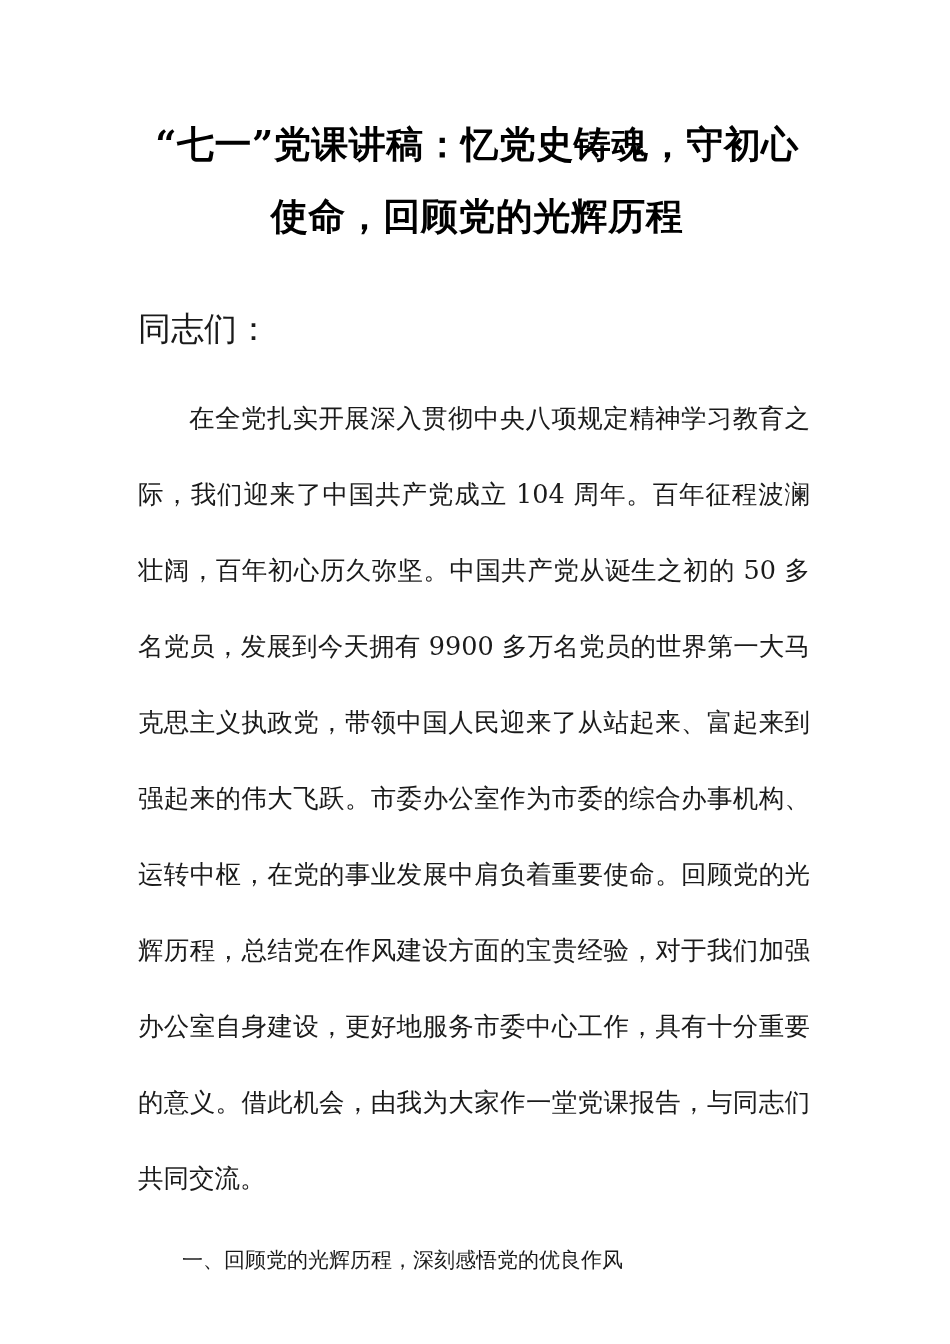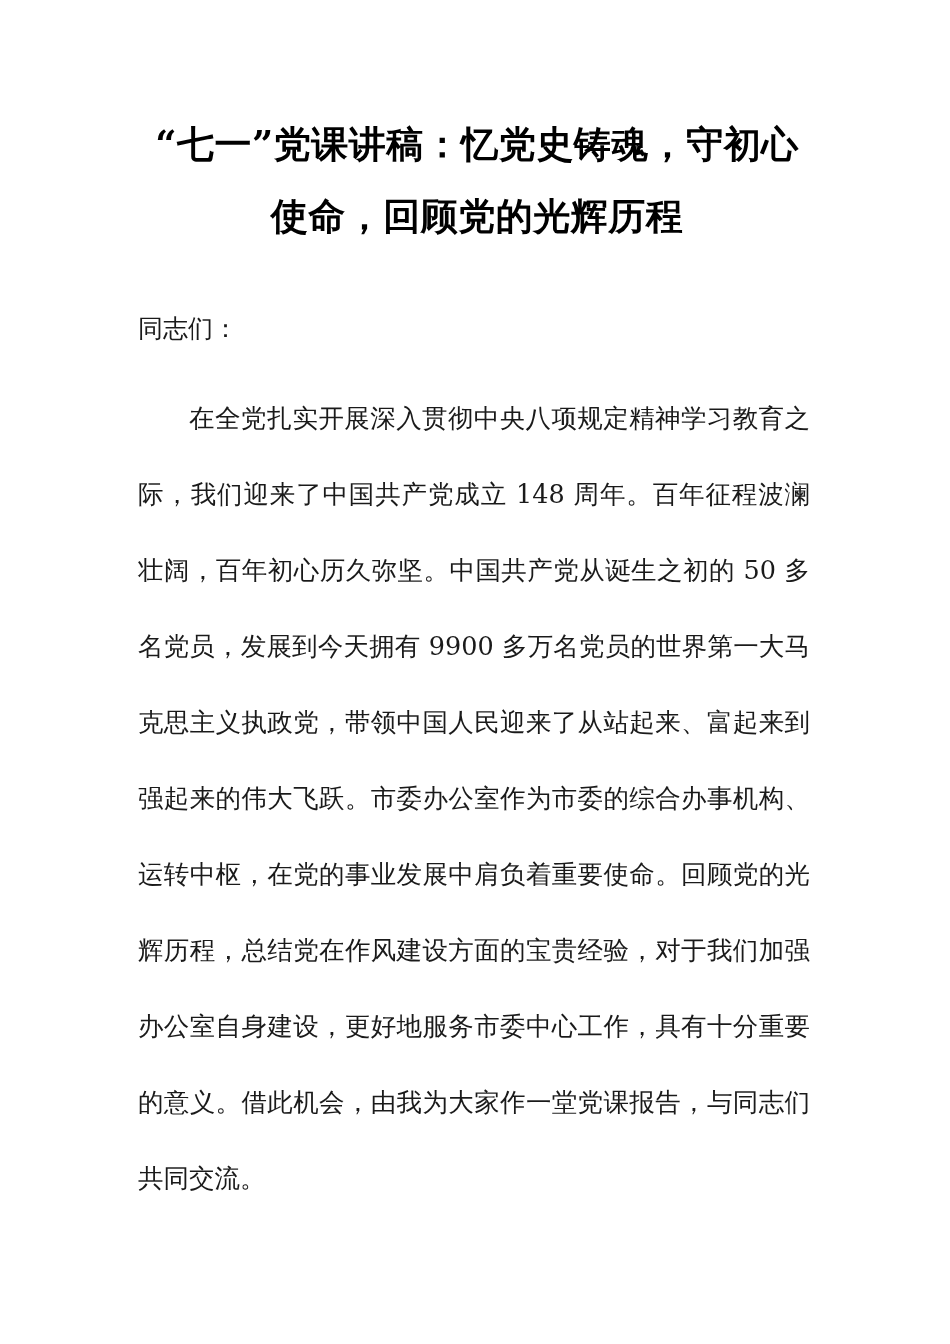--- a/index.html
+++ b/index.html
@@ -42,21 +42,21 @@
 
   
   .body-region {
     position: absolute;
     left: 138px;
     top: 306px;
     width: 672px;
   }
 
   .salutation {
-    font-size: 25px;
+    font-size: 33px;
     line-height: 46px;
     margin: 0 0 28px 0;
     text-align: left;
     color: #1a1a1a;
   }
 
   .para-main {
     font-size: 25.5px;
     line-height: 76px;
     margin: 0;
@@ -94,19 +94,20 @@
 
   <div class="doc-title">
     <div>“七一”党课讲稿：忆党史铸魂，守初心</div>
     <div>使命，回顾党的光辉历程</div>
   </div>
 
   <div class="body-region">
 
     <p class="salutation">同志们：</p>
 
-    <p class="para-main">在全党扎实开展深入贯彻中央八项规定精神学习教育之际，我们迎来了中国共产党成立 148 周年。百年征程波澜壮阔，百年初心历久弥坚。中国共产党从诞生之初的 50 多名党员，发展到今天拥有 9900 多万名党员的世界第一大马克思主义执政党，带领中国人民迎来了从站起来、富起来到强起来的伟大飞跃。市委办公室作为市委的综合办事机构、运转中枢，在党的事业发展中肩负着重要使命。回顾党的光辉历程，总结党在作风建设方面的宝贵经验，对于我们加强办公室自身建设，更好地服务市委中心工作，具有十分重要的意义。借此机会，由我为大家作一堂党课报告，与同志们共同交流。</p>
+    <p class="para-main">在全党扎实开展深入贯彻中央八项规定精神学习教育之际，我们迎来了中国共产党成立 104 周年。百年征程波澜壮阔，百年初心历久弥坚。中国共产党从诞生之初的 50 多名党员，发展到今天拥有 9900 多万名党员的世界第一大马克思主义执政党，带领中国人民迎来了从站起来、富起来到强起来的伟大飞跃。市委办公室作为市委的综合办事机构、运转中枢，在党的事业发展中肩负着重要使命。回顾党的光辉历程，总结党在作风建设方面的宝贵经验，对于我们加强办公室自身建设，更好地服务市委中心工作，具有十分重要的意义。借此机会，由我为大家作一堂党课报告，与同志们共同交流。</p>
 
+    <p class="section-heading">一、回顾党的光辉历程，深刻感悟党的优良作风</p>
 
 
   </div>
 
 </div>
 
 </body></html>

